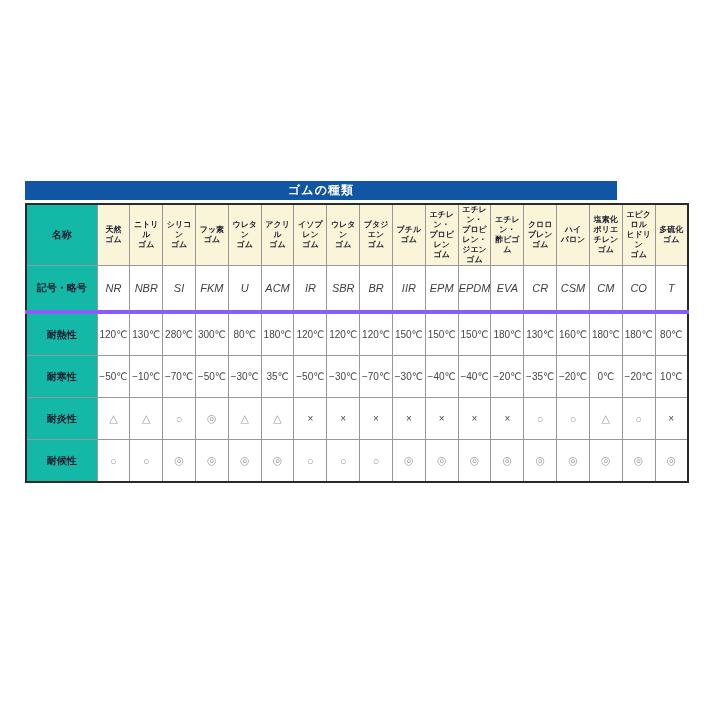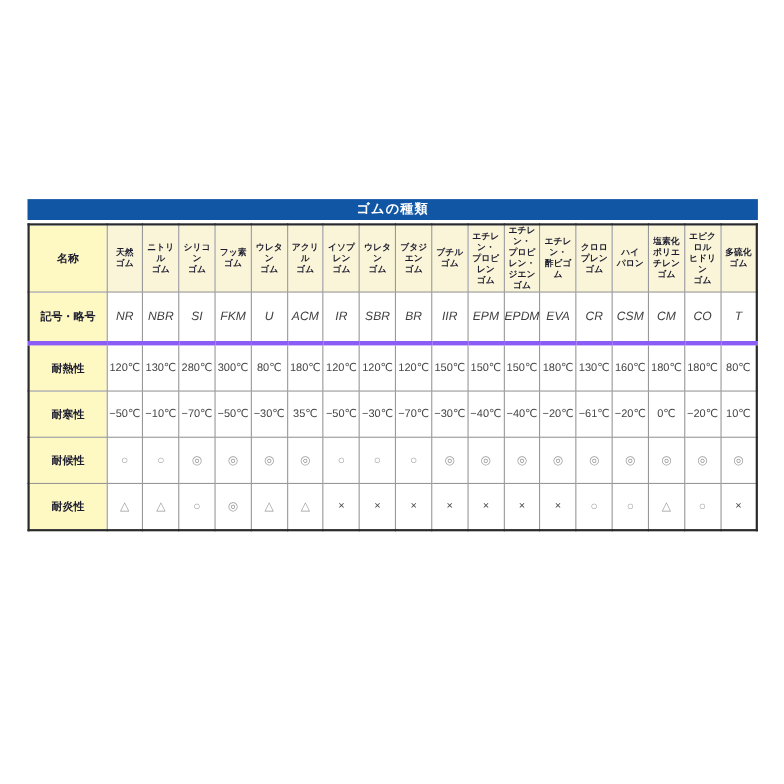--- a/index.html
+++ b/index.html
@@ -2,37 +2,37 @@
 <html><head>
 <meta charset="utf-8">
 <style>
   html,body{margin:0;padding:0;}
   body{
     width:713px;height:713px;position:relative;background:#ffffff;
     font-family:"Liberation Sans","DejaVu Sans",sans-serif;
     -webkit-font-smoothing:antialiased;
   }
   .title-bar{
-    position:absolute;left:25px;top:181px;width:664px;height:19px;
+    position:absolute;left:25px;top:181px;width:592px;height:19px;
     background:#1156a5;color:#ffffff;font-weight:bold;font-size:12px;
     display:flex;align-items:center;justify-content:center;letter-spacing:1px;
   }
   table.rubber{
     position:absolute;left:25px;top:203px;width:664px;
     border-collapse:collapse;table-layout:fixed;
     border:2px solid #2a2a2a;
   }
   table.rubber td{
     border:1px solid #989898;
     text-align:center;vertical-align:middle;
     padding:0;overflow:hidden;
   }
   col.lbl{width:71px;}
   td.row-label{
-    background:#fef9c3;color:#1c1c2e;font-weight:bold;font-size:10px;
+    background:#14b8a6;color:#1c1c2e;font-weight:bold;font-size:10px;
     letter-spacing:0px;
   }
   tr.name-row td{height:40px;}
   tr.name-row td.name-cell{
     background:#faf5d9;color:#1c1c2e;font-weight:bold;font-size:8px;
     line-height:1.25;white-space:pre-line;
   }
   tr.symbol-row td{height:44px;border-bottom:4px solid #8b5cf6;}
   tr.symbol-row td.val{font-size:11px;color:#3f3f3f;font-style:italic;}
   tr.data-row td{height:41px;}
@@ -164,62 +164,62 @@
         <td class="val">−50℃</td>
         <td class="val">−30℃</td>
         <td class="val">35℃</td>
         <td class="val">−50℃</td>
         <td class="val">−30℃</td>
         <td class="val">−70℃</td>
         <td class="val">−30℃</td>
         <td class="val">−40℃</td>
         <td class="val">−40℃</td>
         <td class="val">−20℃</td>
-        <td class="val">−61℃</td>
+        <td class="val">−35℃</td>
         <td class="val">−20℃</td>
         <td class="val">0℃</td>
         <td class="val">−20℃</td>
         <td class="val">10℃</td>
       </tr>
       <tr class="data-row">
+        <td class="row-label">耐炎性</td>
+        <td class="val sym">△</td>
+        <td class="val sym">△</td>
+        <td class="val sym">○</td>
+        <td class="val sym">◎</td>
+        <td class="val sym">△</td>
+        <td class="val sym">△</td>
+        <td class="val sym cross">×</td>
+        <td class="val sym cross">×</td>
+        <td class="val sym cross">×</td>
+        <td class="val sym cross">×</td>
+        <td class="val sym cross">×</td>
+        <td class="val sym cross">×</td>
+        <td class="val sym cross">×</td>
+        <td class="val sym">○</td>
+        <td class="val sym">○</td>
+        <td class="val sym">△</td>
+        <td class="val sym">○</td>
+        <td class="val sym cross">×</td>
+      </tr>
+      <tr class="data-row">
         <td class="row-label">耐候性</td>
         <td class="val sym">○</td>
         <td class="val sym">○</td>
         <td class="val sym">◎</td>
         <td class="val sym">◎</td>
         <td class="val sym">◎</td>
         <td class="val sym">◎</td>
         <td class="val sym">○</td>
         <td class="val sym">○</td>
         <td class="val sym">○</td>
         <td class="val sym">◎</td>
         <td class="val sym">◎</td>
         <td class="val sym">◎</td>
         <td class="val sym">◎</td>
         <td class="val sym">◎</td>
         <td class="val sym">◎</td>
         <td class="val sym">◎</td>
         <td class="val sym">◎</td>
         <td class="val sym">◎</td>
-      </tr>
-      <tr class="data-row">
-        <td class="row-label">耐炎性</td>
-        <td class="val sym">△</td>
-        <td class="val sym">△</td>
-        <td class="val sym">○</td>
-        <td class="val sym">◎</td>
-        <td class="val sym">△</td>
-        <td class="val sym">△</td>
-        <td class="val sym cross">×</td>
-        <td class="val sym cross">×</td>
-        <td class="val sym cross">×</td>
-        <td class="val sym cross">×</td>
-        <td class="val sym cross">×</td>
-        <td class="val sym cross">×</td>
-        <td class="val sym cross">×</td>
-        <td class="val sym">○</td>
-        <td class="val sym">○</td>
-        <td class="val sym">△</td>
-        <td class="val sym">○</td>
-        <td class="val sym cross">×</td>
       </tr>
     </tbody>
 </table>
 
 </body></html>

